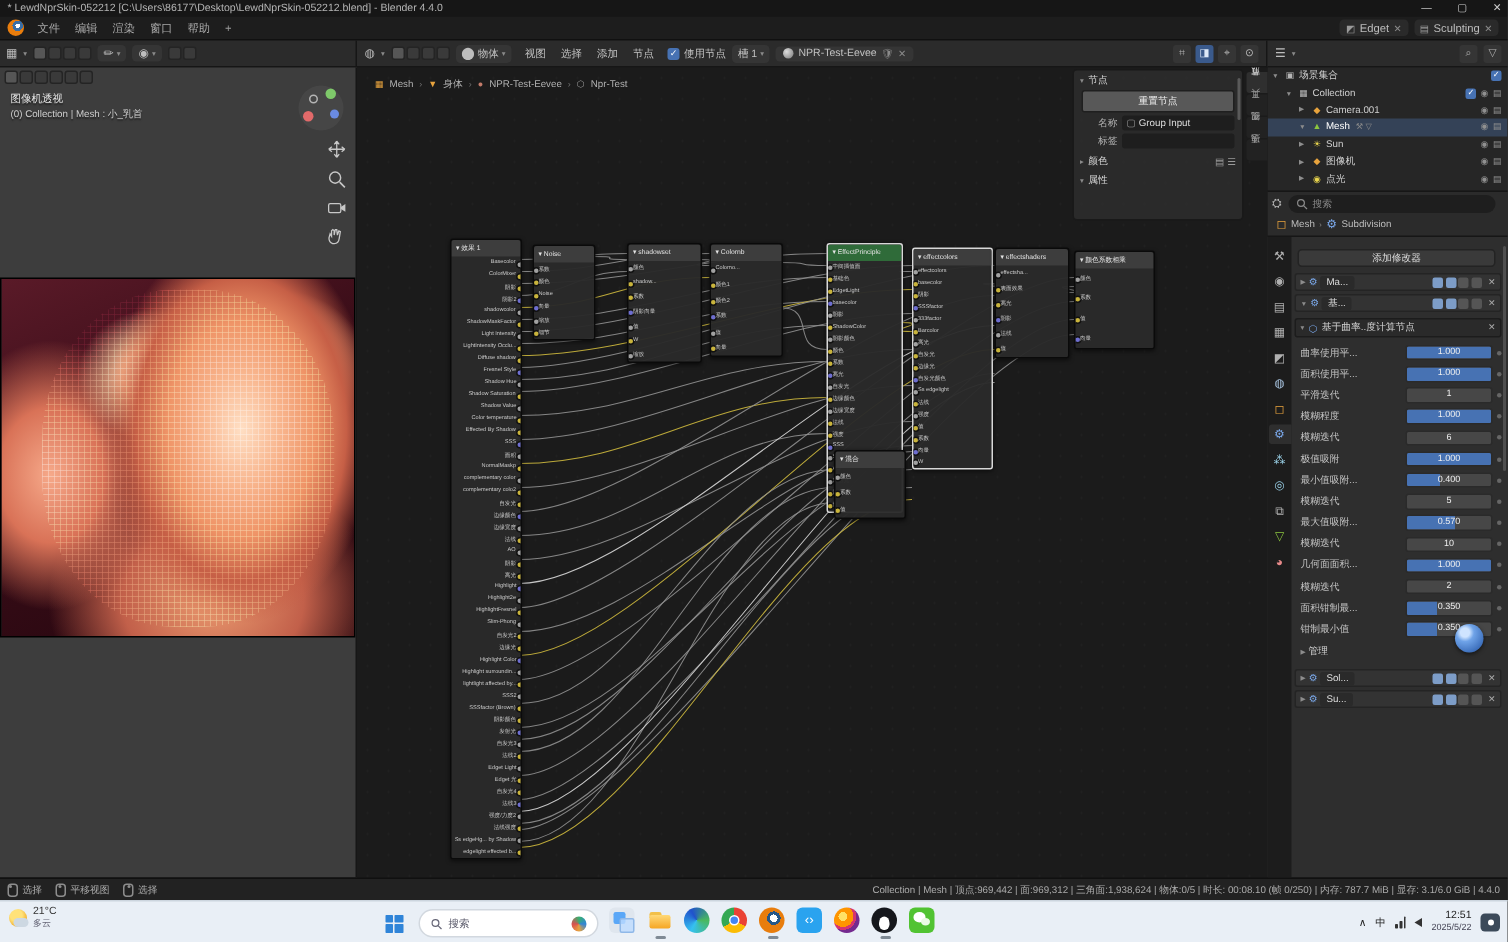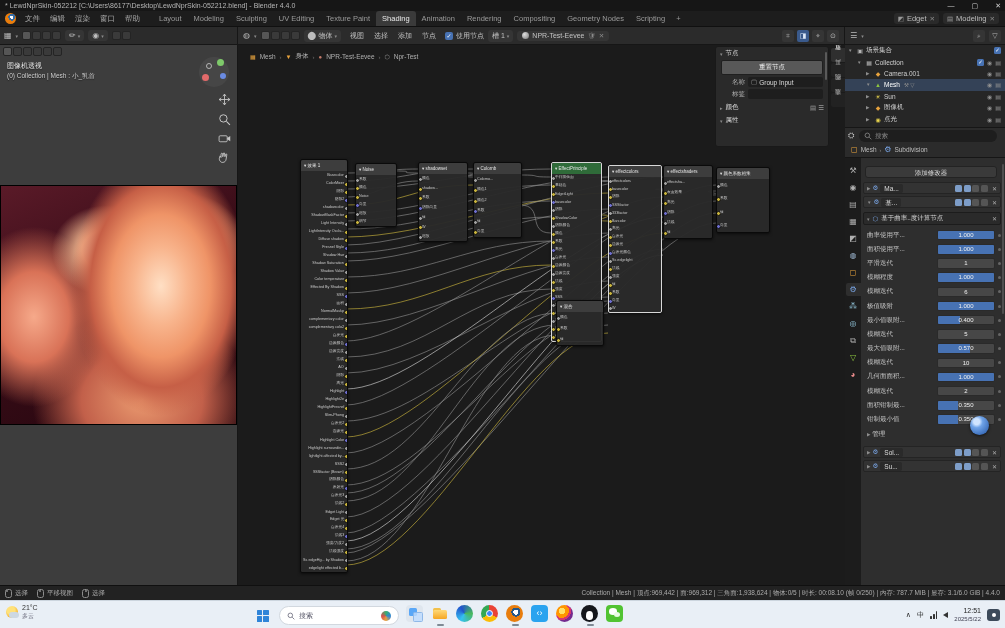--- a/index.html
+++ b/index.html
@@ -229,43 +229,30 @@
 
 <div id="menubar">
   <span class="blogo"></span>
   <span id="blender-menus" style="display:flex">
       <span class="menu-item">文件</span>
       <span class="menu-item">编辑</span>
       <span class="menu-item">渲染</span>
       <span class="menu-item">窗口</span>
       <span class="menu-item">帮助</span>
     </span>
-  <span id="workspaces">
-      <div class="wtab">Layout</div>
-      <div class="wtab">Modeling</div>
-      <div class="wtab">Sculpting</div>
-      <div class="wtab">UV Editing</div>
-      <div class="wtab">Texture Paint</div>
-      <div class="wtab active">Shading</div>
-      <div class="wtab">Animation</div>
-      <div class="wtab">Rendering</div>
-      <div class="wtab">Compositing</div>
-      <div class="wtab">Geometry Nodes</div>
-      <div class="wtab">Scripting</div>
-    </span>
   <span class="wplus">+</span>
   <span id="scenewrap">
     <span class="selwidget">
       <span class="mini-ic">◩</span>
       <span>Edget</span>
       <span class="xx">✕</span>
     </span>
     <span class="selwidget">
       <span class="mini-ic">▤</span>
-      <span>Modeling</span>
+      <span>Sculpting</span>
       <span class="xx">✕</span>
     </span>
   </span>
 </div>
 
 <div id="vp-header" class="edhead">
   <span class="edico">▦</span>
   <span class="carat">▾</span>
   <span class="btngrp">
     <span class="sqbtn on"></span>

